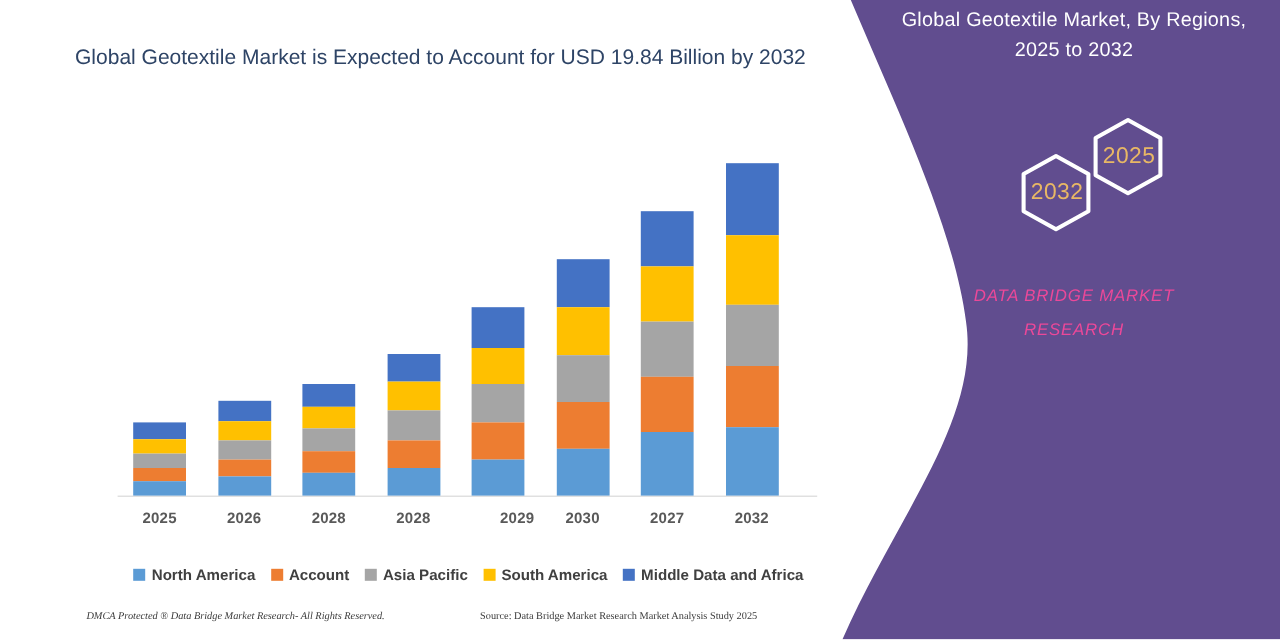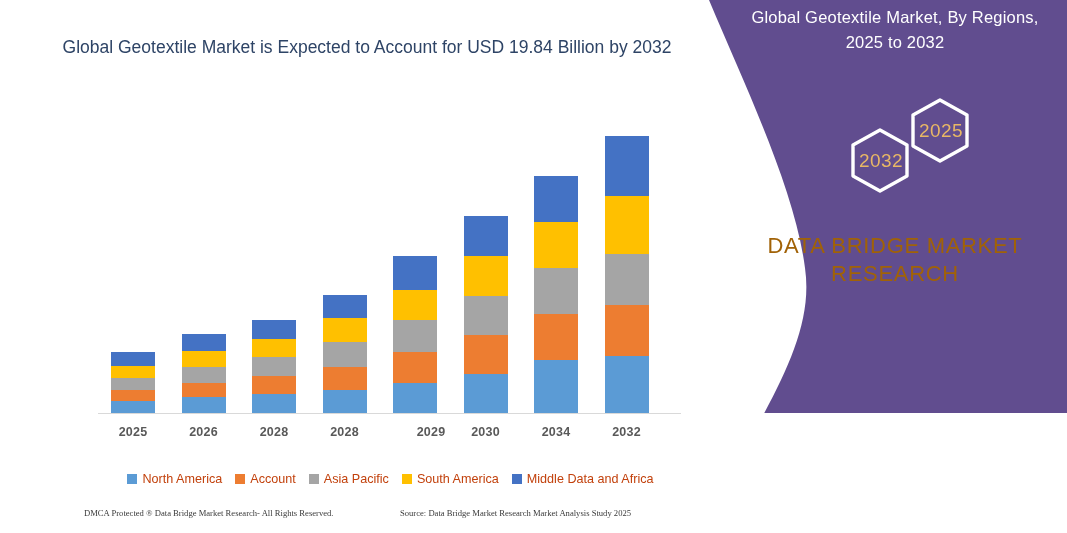--- a/index.html
+++ b/index.html
@@ -7,43 +7,43 @@
   body {
     font-family:"Liberation Sans", sans-serif;
     background:#ffffff;
     position:relative;
     overflow:hidden;
   }
   #stage { position:absolute; inset:0; width:1067px; height:533px; background:#fff; }
 
   
   .purple-panel{
-    position:absolute; top:0; right:0; width:380px; height:413px;
+    position:absolute; top:0; right:0; width:380px; height:533px;
     overflow:hidden;
   }
   .purple-panel svg{ position:absolute; top:0; left:0; }
   .panel-content{ position:absolute; top:0; left:0; width:380px; height:533px; }
 
   .panel-title{
     position:absolute; top:5px; left:48px; width:320px;
     text-align:center; color:#ffffff;
     font-size:16.5px; line-height:25px; font-weight:400;
     letter-spacing:0.2px;
   }
 
   .hex-wrap{ position:absolute; top:88px; left:48px; width:320px; height:115px; }
   .hex-label{
     position:absolute; color:#e8b765; font-size:19px; font-weight:400;
     letter-spacing:0.4px;
   }
 
   .brand-line{
     position:absolute; top:232px; left:48px; width:320px;
-    text-align:center; color:#a16207;
-    font-size:22px; line-height:28px; letter-spacing:0.7px;
+    text-align:center; color:#ec4899;
+    font-size:14px; line-height:28px; letter-spacing:0.7px;font-style:italic;
   }
 
   
   .logo{ position:absolute; left:105px; top:462px; width:260px; height:56px; }
   .logo svg{ display:block; }
 
   
   .chart-title{
     position:absolute; top:34px; left:62px; width:610px;
     text-align:center; color:#2e4466;
@@ -69,29 +69,29 @@
   }
 
   
   .legend{
     position:absolute; top:472px; left:98px; width:585px;
     display:flex; justify-content:center; align-items:center; gap:13px;
   }
   .legend-item{ display:flex; align-items:center; gap:5px; }
   .legend-swatch{ width:10px; height:10px; display:block; }
   .legend-label{
-    font-size:12.6px; font-weight:normal; color:#c2410c; white-space:nowrap;
+    font-size:12.6px; font-weight:bold; color:#404040; white-space:nowrap;
   }
 
   
   .footer{ position:absolute; top:508px; left:0; width:700px; height:20px; }
   .footer-left{
-    position:absolute; left:84px; top:0;
+    position:absolute; left:72px; top:0;
     font-family:"Liberation Serif", serif;
-    font-size:8.6px; color:#3a3a3a; white-space:nowrap;
+    font-size:8.6px; color:#3a3a3a; white-space:nowrap;font-style:italic;
   }
   .footer-right{
     position:absolute; left:400px; top:0;
     font-family:"Liberation Serif", serif;
     font-size:8.6px; color:#3a3a3a; white-space:nowrap;
   }
 </style>
 </head>
 <body>
 
@@ -159,21 +159,21 @@
           <div class="seg" title="Middle East and Africa 2032" style="height: 60px; background: rgb(68, 114, 196);"></div>
         </div>
       </div>
     <div id="xlabels-layer">
         <div class="xlabel" style="left: 98px;">2025</div>
         <div class="xlabel" style="left: 168.5px;">2026</div>
         <div class="xlabel" style="left: 239px;">2028</div>
         <div class="xlabel" style="left: 309.5px;">2028</div>
         <div class="xlabel" style="left: 396px;">2029</div>
         <div class="xlabel" style="left: 450.5px;">2030</div>
-        <div class="xlabel" style="left: 521px;">2034</div>
+        <div class="xlabel" style="left: 521px;">2027</div>
         <div class="xlabel" style="left: 591.5px;">2032</div>
       </div>
   </div>
 
   <div class="legend" id="legend">
       <div class="legend-item">
         <span class="legend-swatch" style="background: rgb(91, 155, 213);"></span>
         <span class="legend-label">North America</span>
       </div>
       <div class="legend-item">

